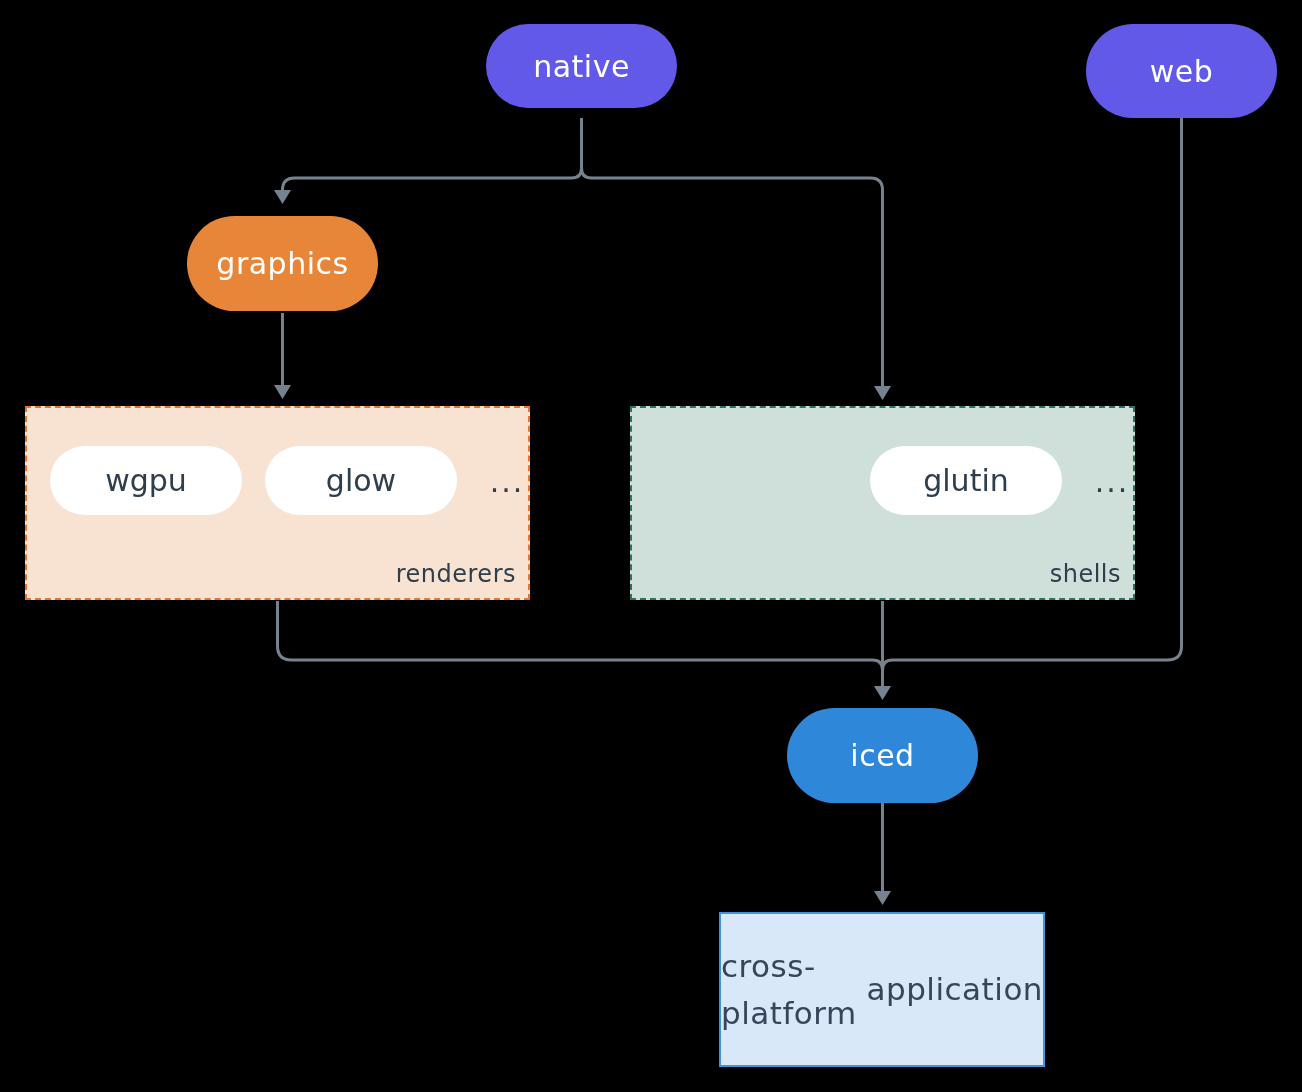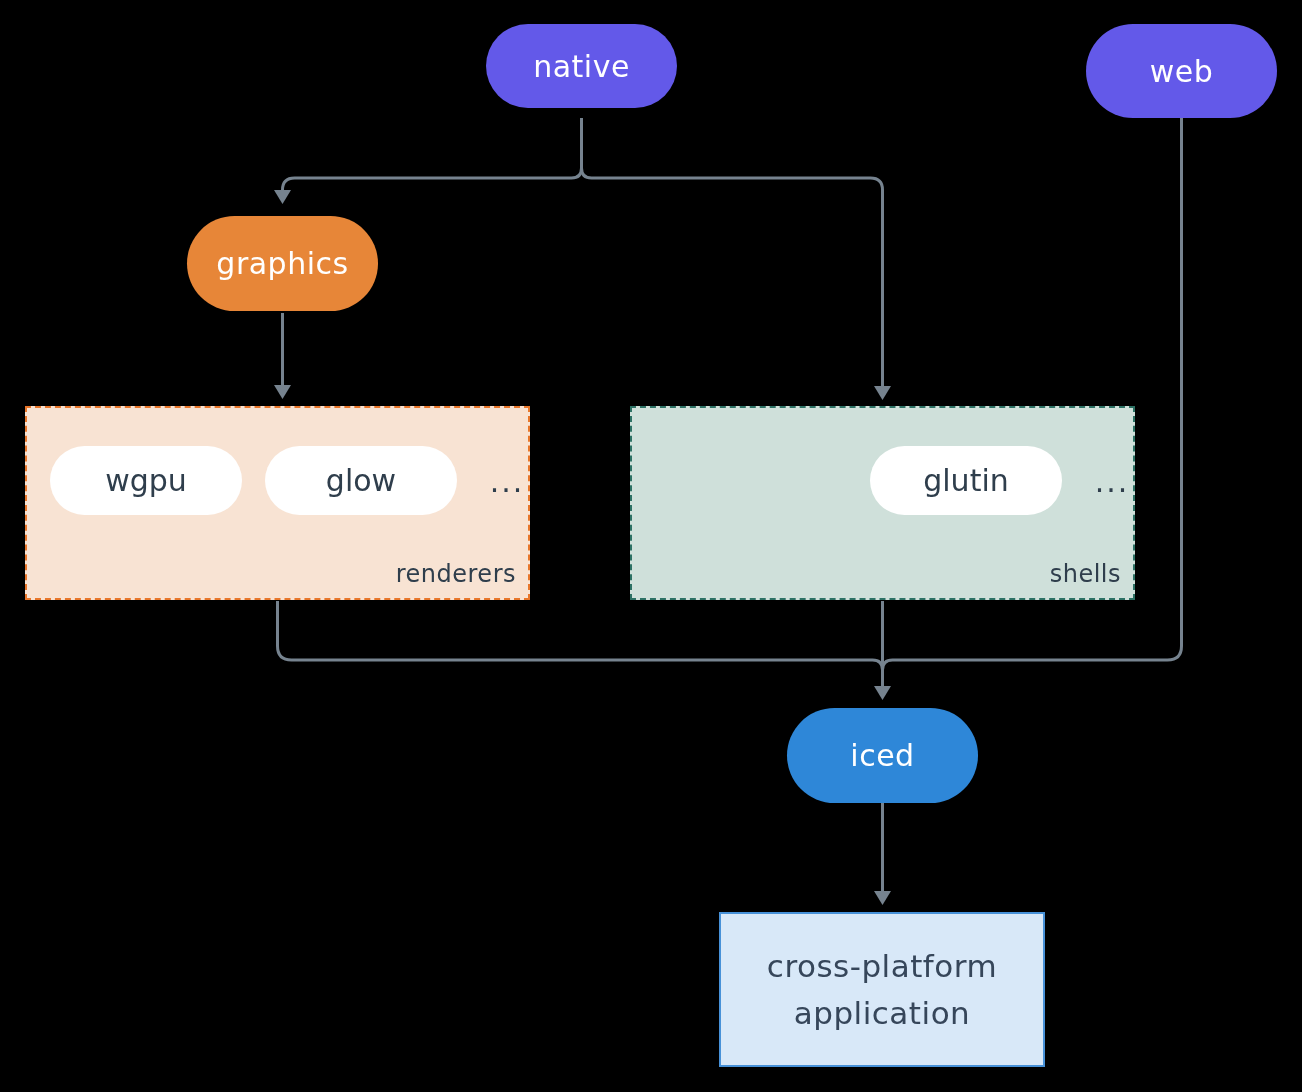--- a/index.html
+++ b/index.html
@@ -65,21 +65,21 @@
   }
   .group-label{
     position:absolute;right:12px;bottom:10px;
     font-size:24px;color:var(--text-dark);letter-spacing:0.5px;
   }
   #node-application{
     position:absolute;left:719px;top:912px;width:326px;height:155px;
     background:var(--app-bg);
     border:2px solid var(--app-border);
     color:var(--app-text);
-    display:flex;flex-direction:column;align-items:center;justify-content:center;
+    display:flex;align-items:center;justify-content:center;
     font-size:31px;line-height:1.5;letter-spacing:0.5px;
   }
 </style>
 </head>
 <body>
 
 <div id="canvas">
 
   <svg id="edges" viewBox="0 0 1302 1092" xmlns="http://www.w3.org/2000/svg">
 

